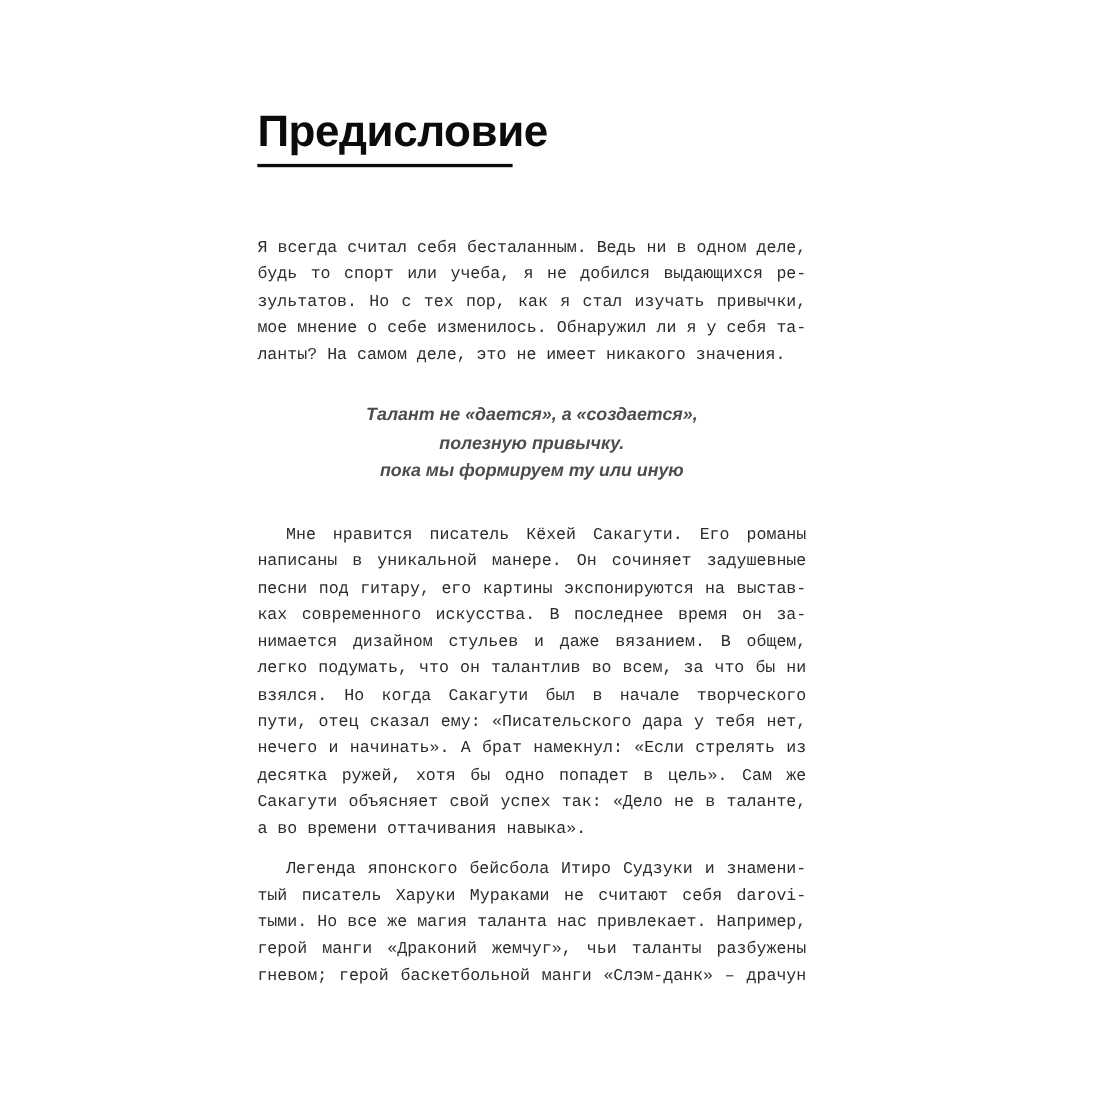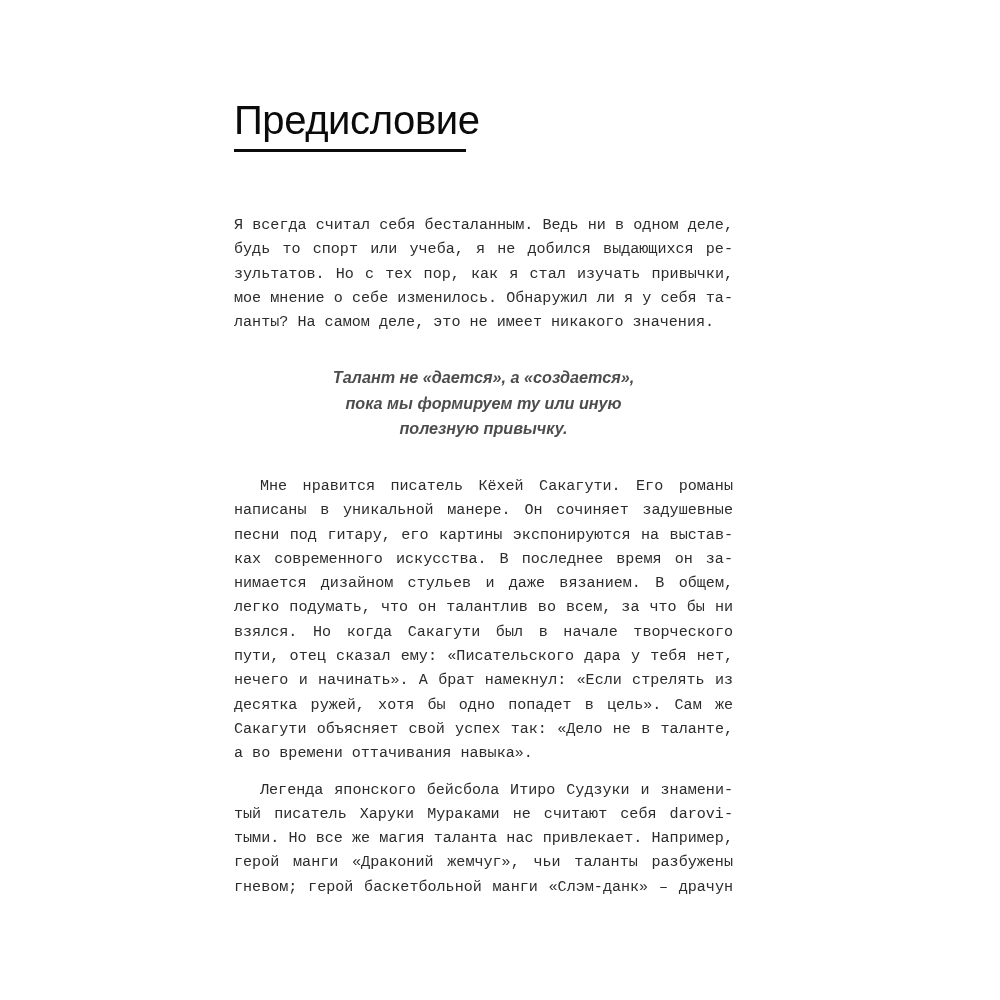--- a/index.html
+++ b/index.html
@@ -28,21 +28,21 @@
   .chapter-head {
     position: absolute;
     left: 234px;
     top: 98px;
     width: 520px;
   }
   .chapter-title {
     margin: 0;
     font-size: 40px;
     line-height: 44px;
-    font-weight: 400;
+    font-weight: 700;
     letter-spacing: -0.4px;
     color: #0b0b0b;
     white-space: nowrap;
   }
   .title-rule {
     margin-top: 7px;
     width: 232px;
     height: 3px;
     background: #0b0b0b;
   }
@@ -128,22 +128,22 @@
     <h1 class="chapter-title">Предисловие</h1>
     <div class="title-rule"></div>
   </div>
 
   <div class="body-copy">
 
     <p class="para">Я всегда считал себя бесталанным. Ведь ни в одном деле, будь то спорт или учеба, я не добился выдающихся ре­зультатов. Но с тех пор, как я стал изучать привычки, мое мнение о себе изменилось. Обнаружил ли я у себя та­ланты? На самом деле, это не имеет никакого значения.</p>
 
     <div class="pull-quote-block">
       <p class="pull-quote">Талант не «дается», а «создается»,</p>
+      <p class="pull-quote">полезную привычку.</p>
       <p class="pull-quote">пока мы формируем ту или иную</p>
-      <p class="pull-quote">полезную привычку.</p>
     </div>
 
     <p class="para indent">Мне нравится писатель Кёхей Сакагути. Его романы написаны в уникальной манере. Он сочиняет задушевные песни под гитару, его картины экспонируются на выстав­ках современного искусства. В последнее время он за­нимается дизайном стульев и даже вязанием. В общем, легко подумать, что он талантлив во всем, за что бы ни взялся. Но когда Сакагути был в начале творческого пути, отец сказал ему: «Писательского дара у тебя нет, нечего и начинать». А брат намекнул: «Если стрелять из десятка ружей, хотя бы одно попадет в цель». Сам же Сакагути объясняет свой успех так: «Дело не в таланте, а во времени оттачивания навыка».</p>
 
     <p class="para indent cut">Легенда японского бейсбола Итиро Судзуки и знамени­тый писатель Харуки Мураками не считают себя darovi­тыми. Но все же магия таланта нас привлекает. Например, герой манги «Драконий жемчуг», чьи таланты разбужены гневом; герой баскетбольной манги «Слэм-данк» – драчун</p>
 
   </div>
 
 
 </div>

